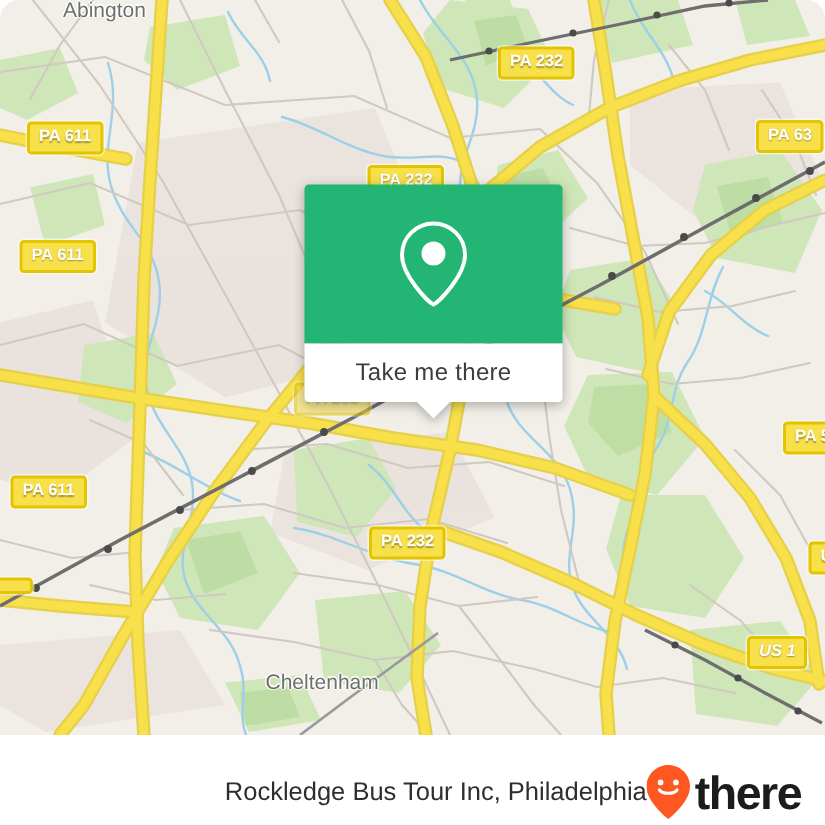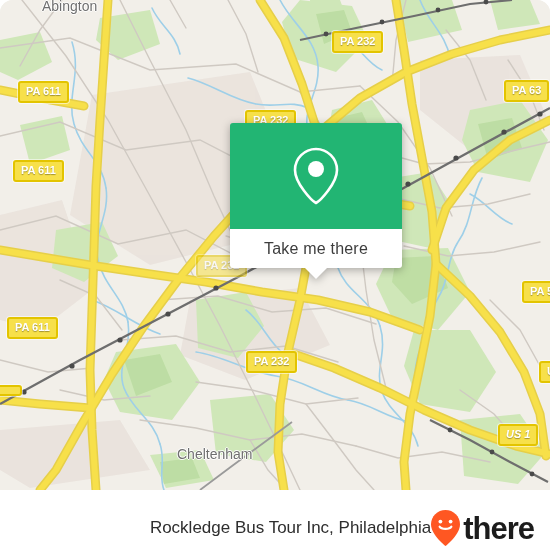--- a/index.html
+++ b/index.html
@@ -67,21 +67,21 @@
     line-height: 1;
     padding: 3px 6px 4px 6px;
     white-space: nowrap;
     text-shadow: 0 1px 1px rgba(0,0,0,.35);
     box-shadow: 0 0 0 1px rgba(255,255,255,.55);
   }
 
   
   #popup {
     position: absolute;
-    left: 202px;
+    left: 175px;
     top: 123px;
     width: 172px;
     filter: drop-shadow(0 2px 4px rgba(0,0,0,.30));
     padding-left: 28px;
   }
   #popup-top {
     background: #22b573;
     height: 106px;
     border-radius: 3px 3px 0 0;
     display: flex;

